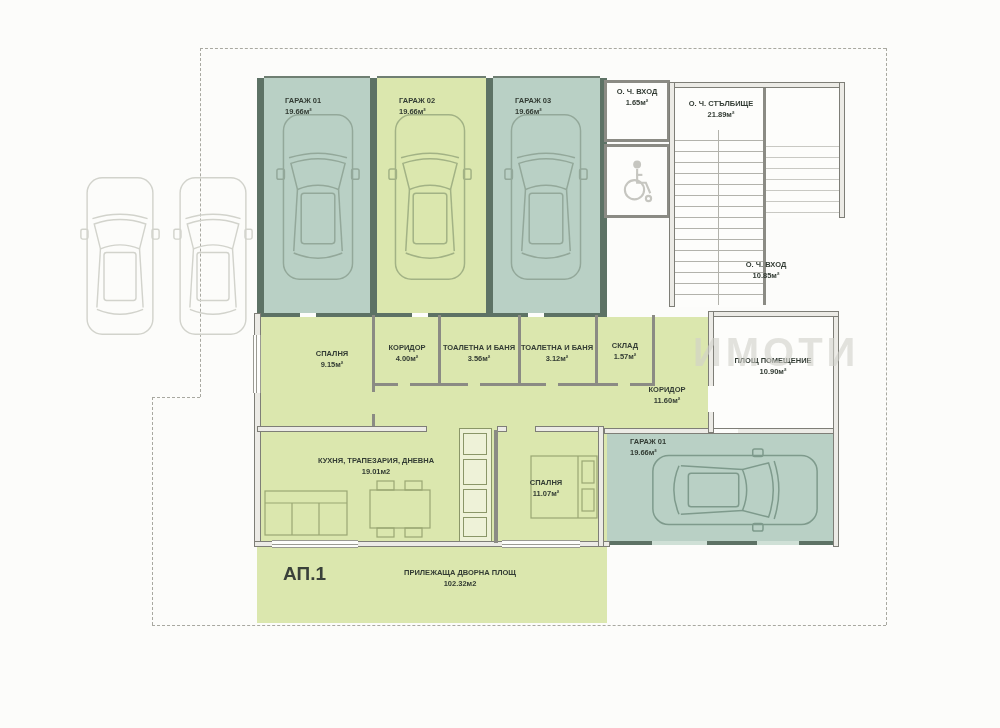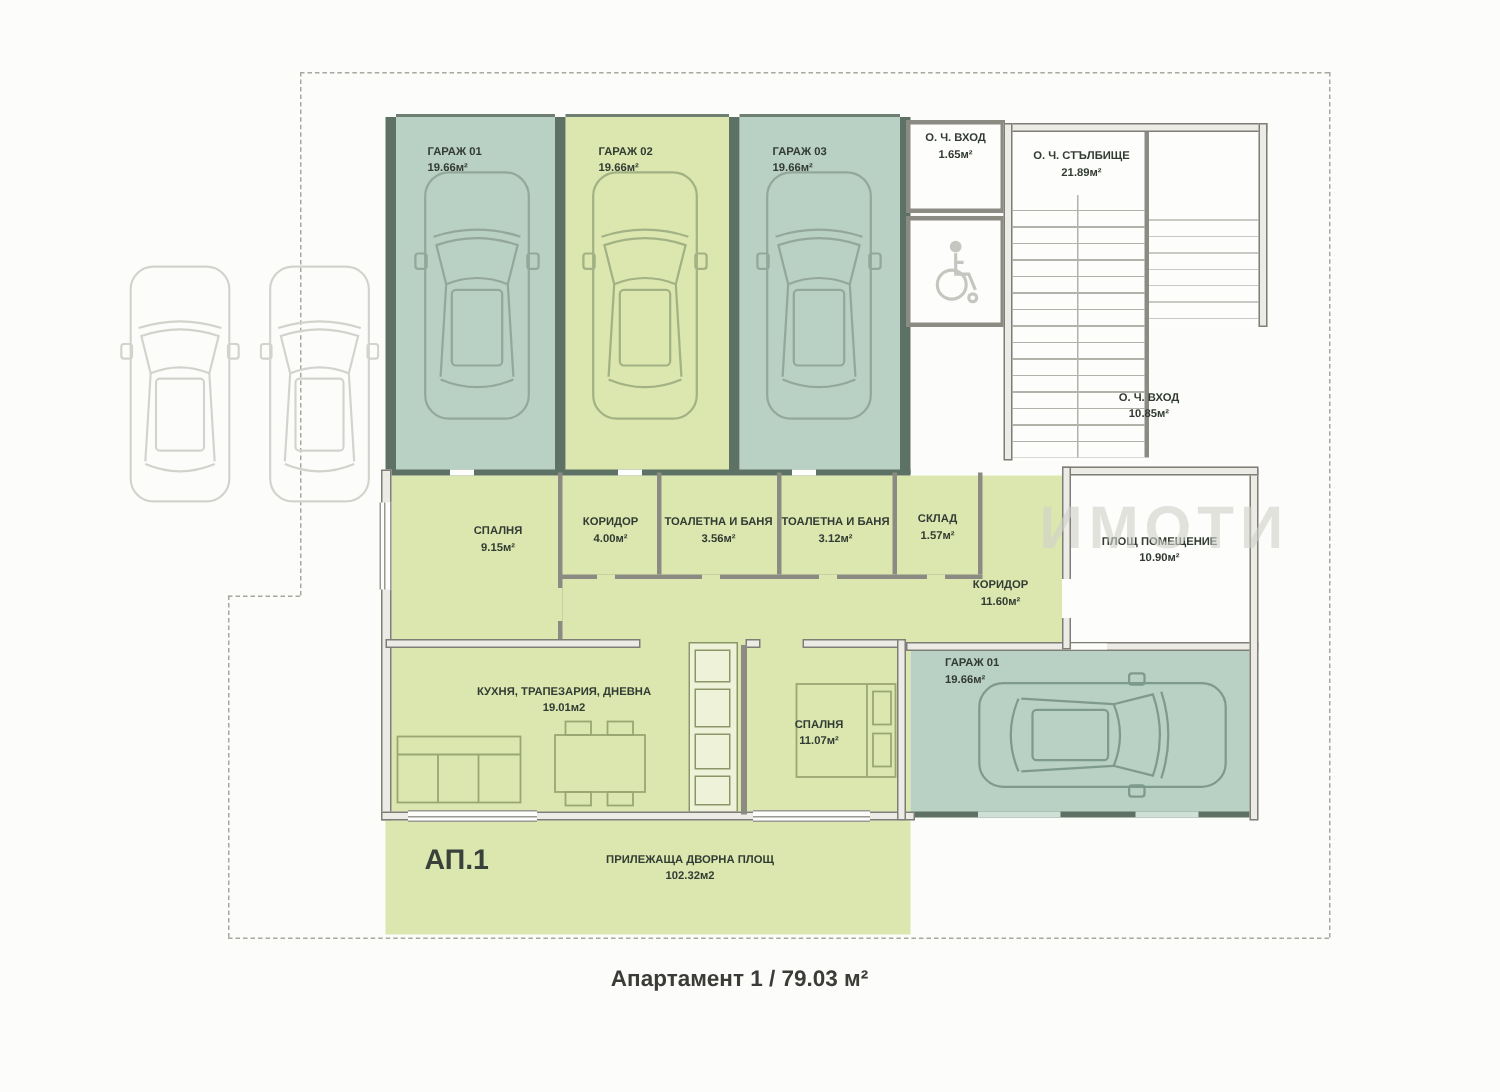--- a/index.html
+++ b/index.html
@@ -272,17 +272,16 @@
   <div class="rl" style="left:546px;top:478px;">
     <div>СПАЛНЯ</div>
     <div>11.07м²</div>
   </div>
   <div class="rl" style="left:460px;top:568px;">
     <div>ПРИЛЕЖАЩА ДВОРНА ПЛОЩ</div>
     <div>102.32м2</div>
   </div>
 
   <div class="ap-tag">АП.1</div>
-  <div class="footer">Апартамент 1 / 79.03 м²</div>
 
   <div class="wm-right" style="left:693px;top:330px;">ИМОТИ</div>
 
 </div>
 
 </body></html>

